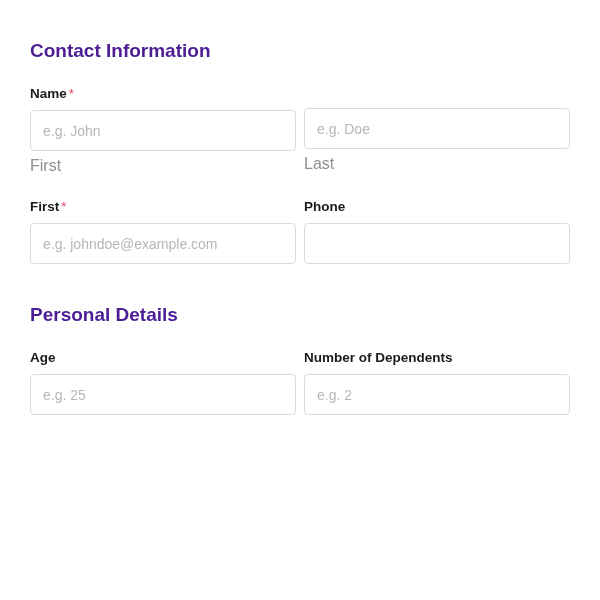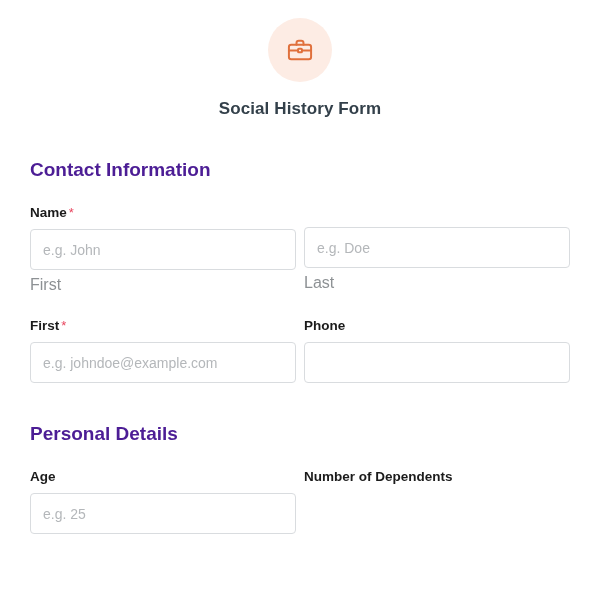--- a/index.html
+++ b/index.html
@@ -92,33 +92,20 @@
     font-size: 16px;
     color: #8d9194;
     margin-top: 6px;
   }
 </style>
 </head>
 <body>
 
 <div class="page">
 
-  <div class="form-header">
-    <div class="logo-circle">
-      <span>
-        <svg width="28" height="28" viewBox="0 0 24 24" fill="none" stroke="#e0703c" stroke-width="1.7" stroke-linecap="round" stroke-linejoin="round">
-          <rect x="2.5" y="7.5" width="19" height="12.5" rx="2"></rect>
-          <path d="M9 7.5V6a2 2 0 0 1 2-2h2a2 2 0 0 1 2 2v1.5"></path>
-          <path d="M2.5 12.5h19"></path>
-          <rect x="10.3" y="11" width="3.4" height="3" rx="0.8" fill="#fdece4"></rect>
-        </svg>
-      </span>
-    </div>
-    <div class="form-title">Social History Form</div>
-  </div>
 
   <div>
     <div class="section-heading">Contact Information</div>
 
     <div class="field-row">
       <div class="field">
         <label class="field-label">
           <span>Name</span><span class="req">*</span>
         </label>
         <input class="text-input" type="text" placeholder="e.g. John" style="">
@@ -148,17 +135,18 @@
   <div>
     <div class="section-heading">Personal Details</div>
 
     <div class="field-row">
       <div class="field">
         <label class="field-label">Age</label>
         <input class="text-input" type="text" placeholder="e.g. 25" style="">
       </div>
       <div class="field">
         <label class="field-label">Number of Dependents</label>
+        <input class="text-input" type="text" placeholder="e.g. 2" style="">
       </div>
     </div>
   </div>
 
 </div>
 
 </body></html>

